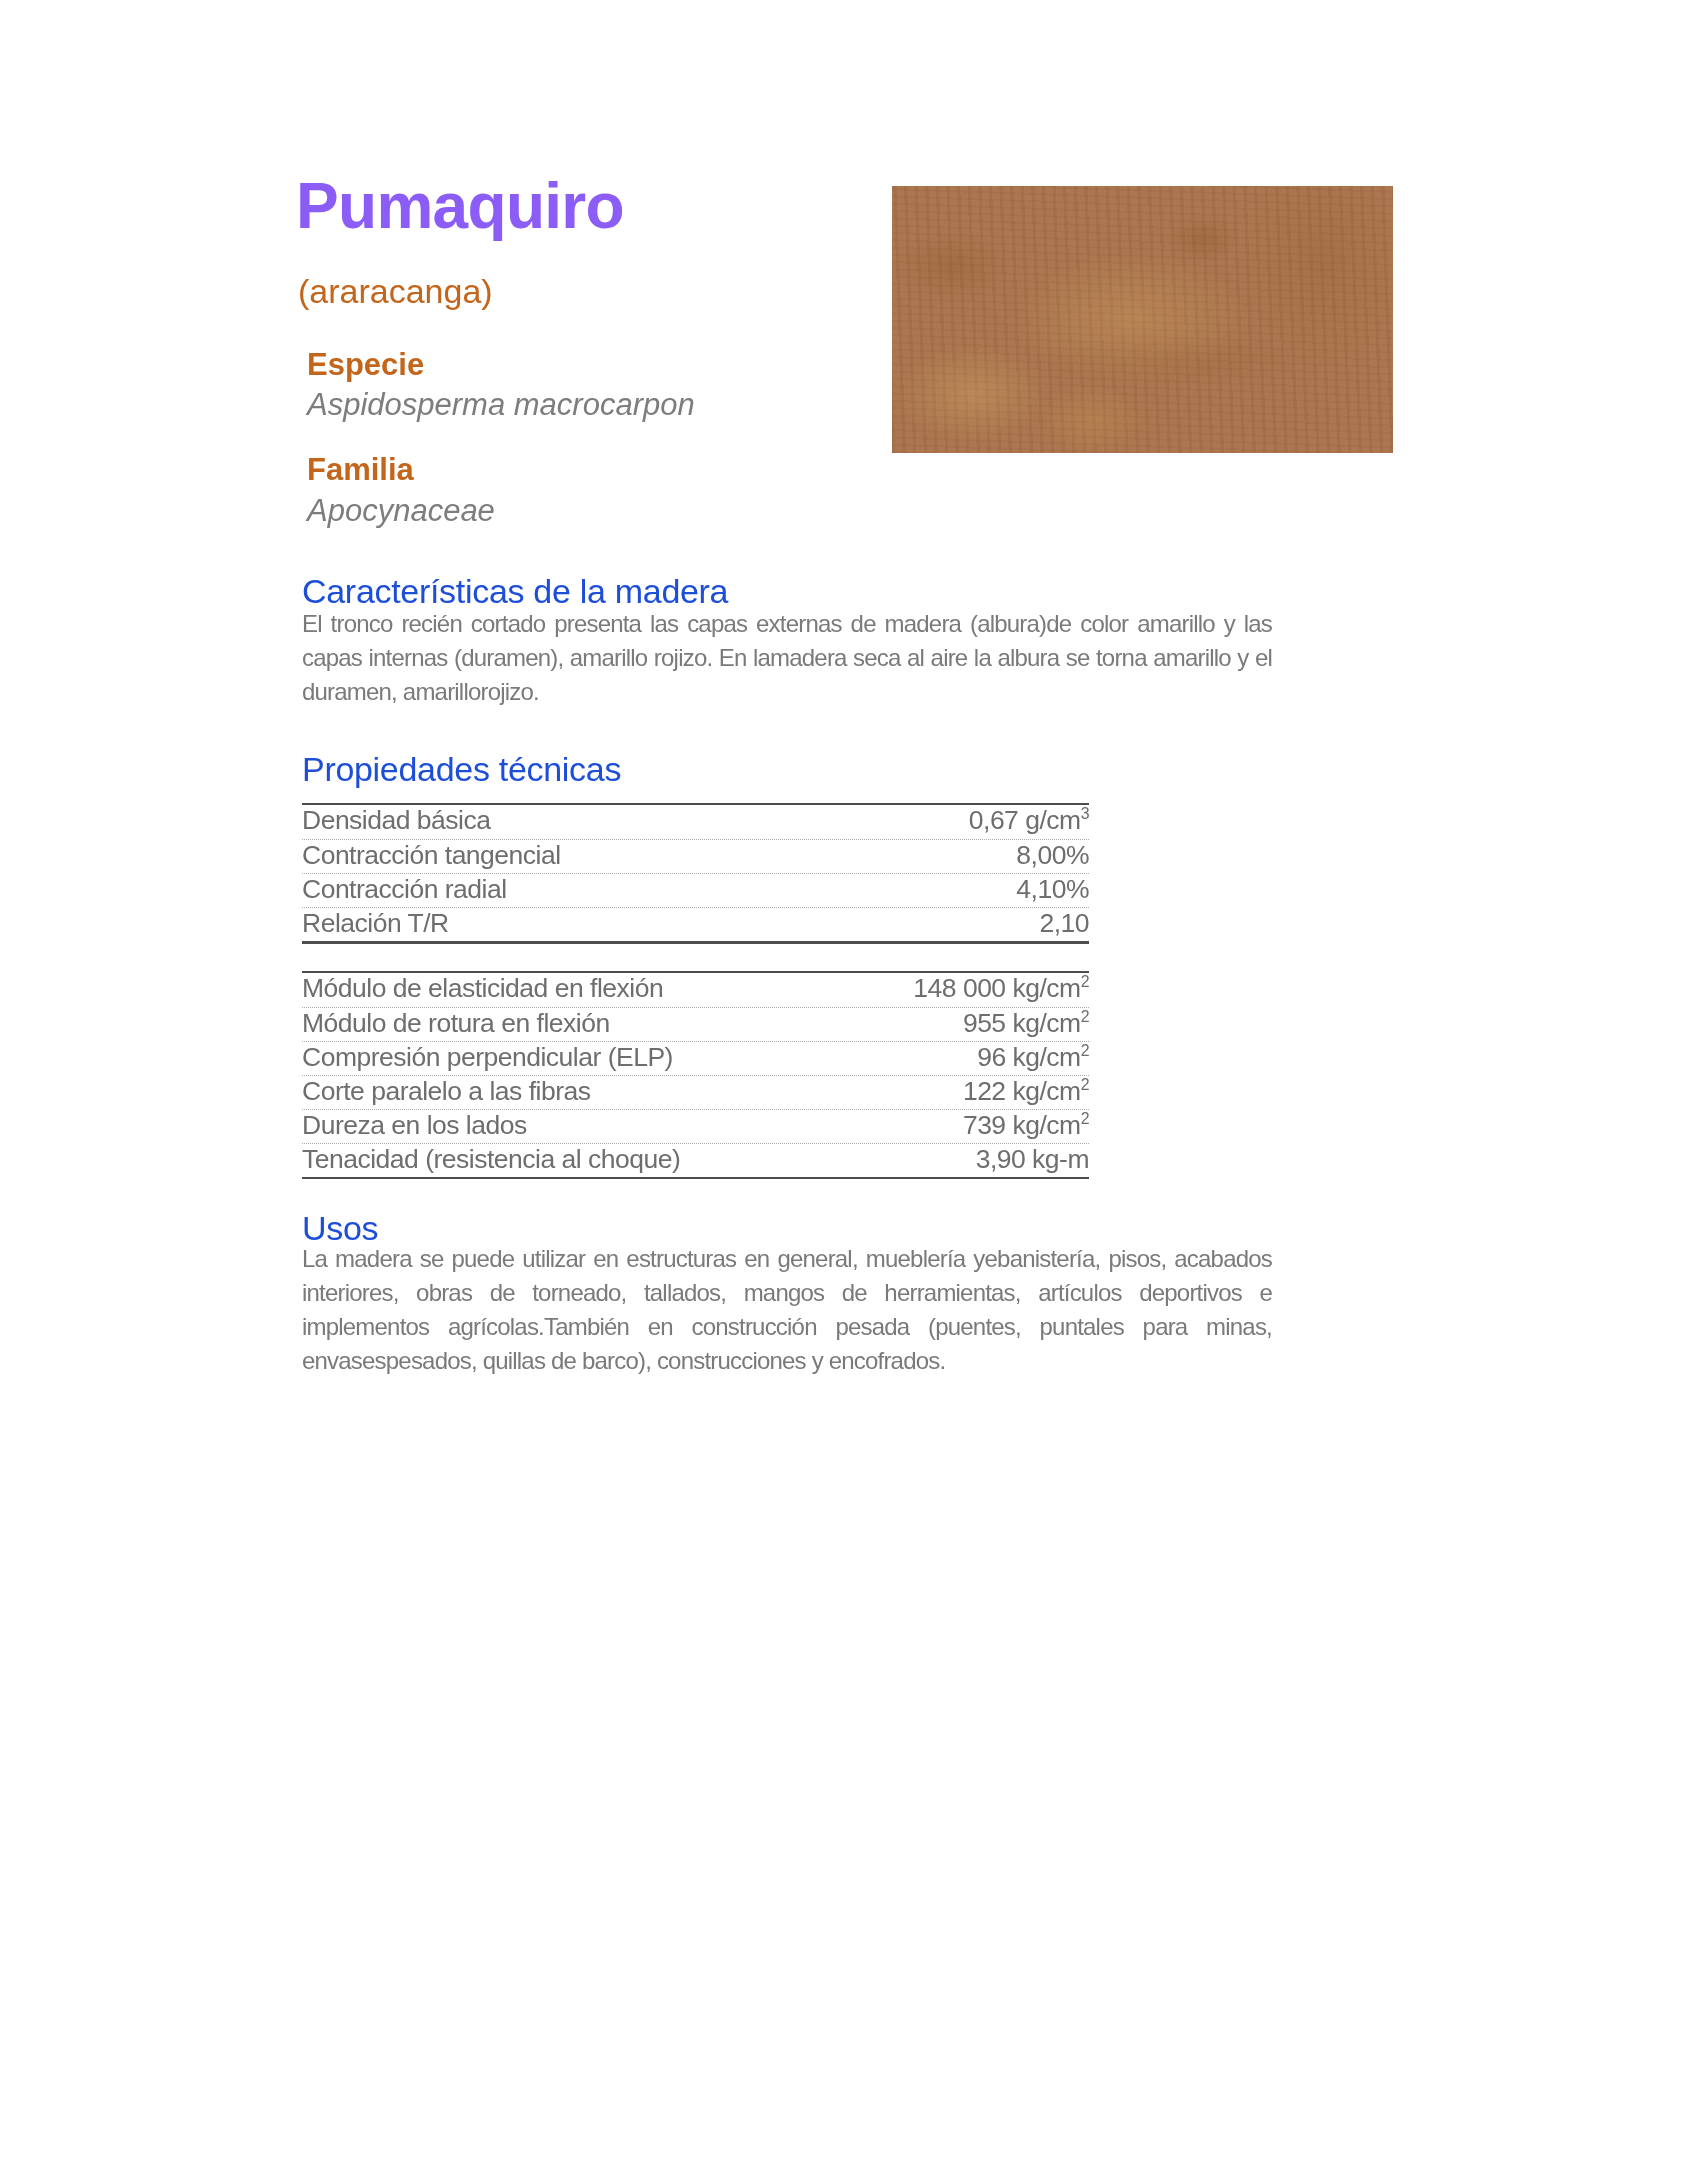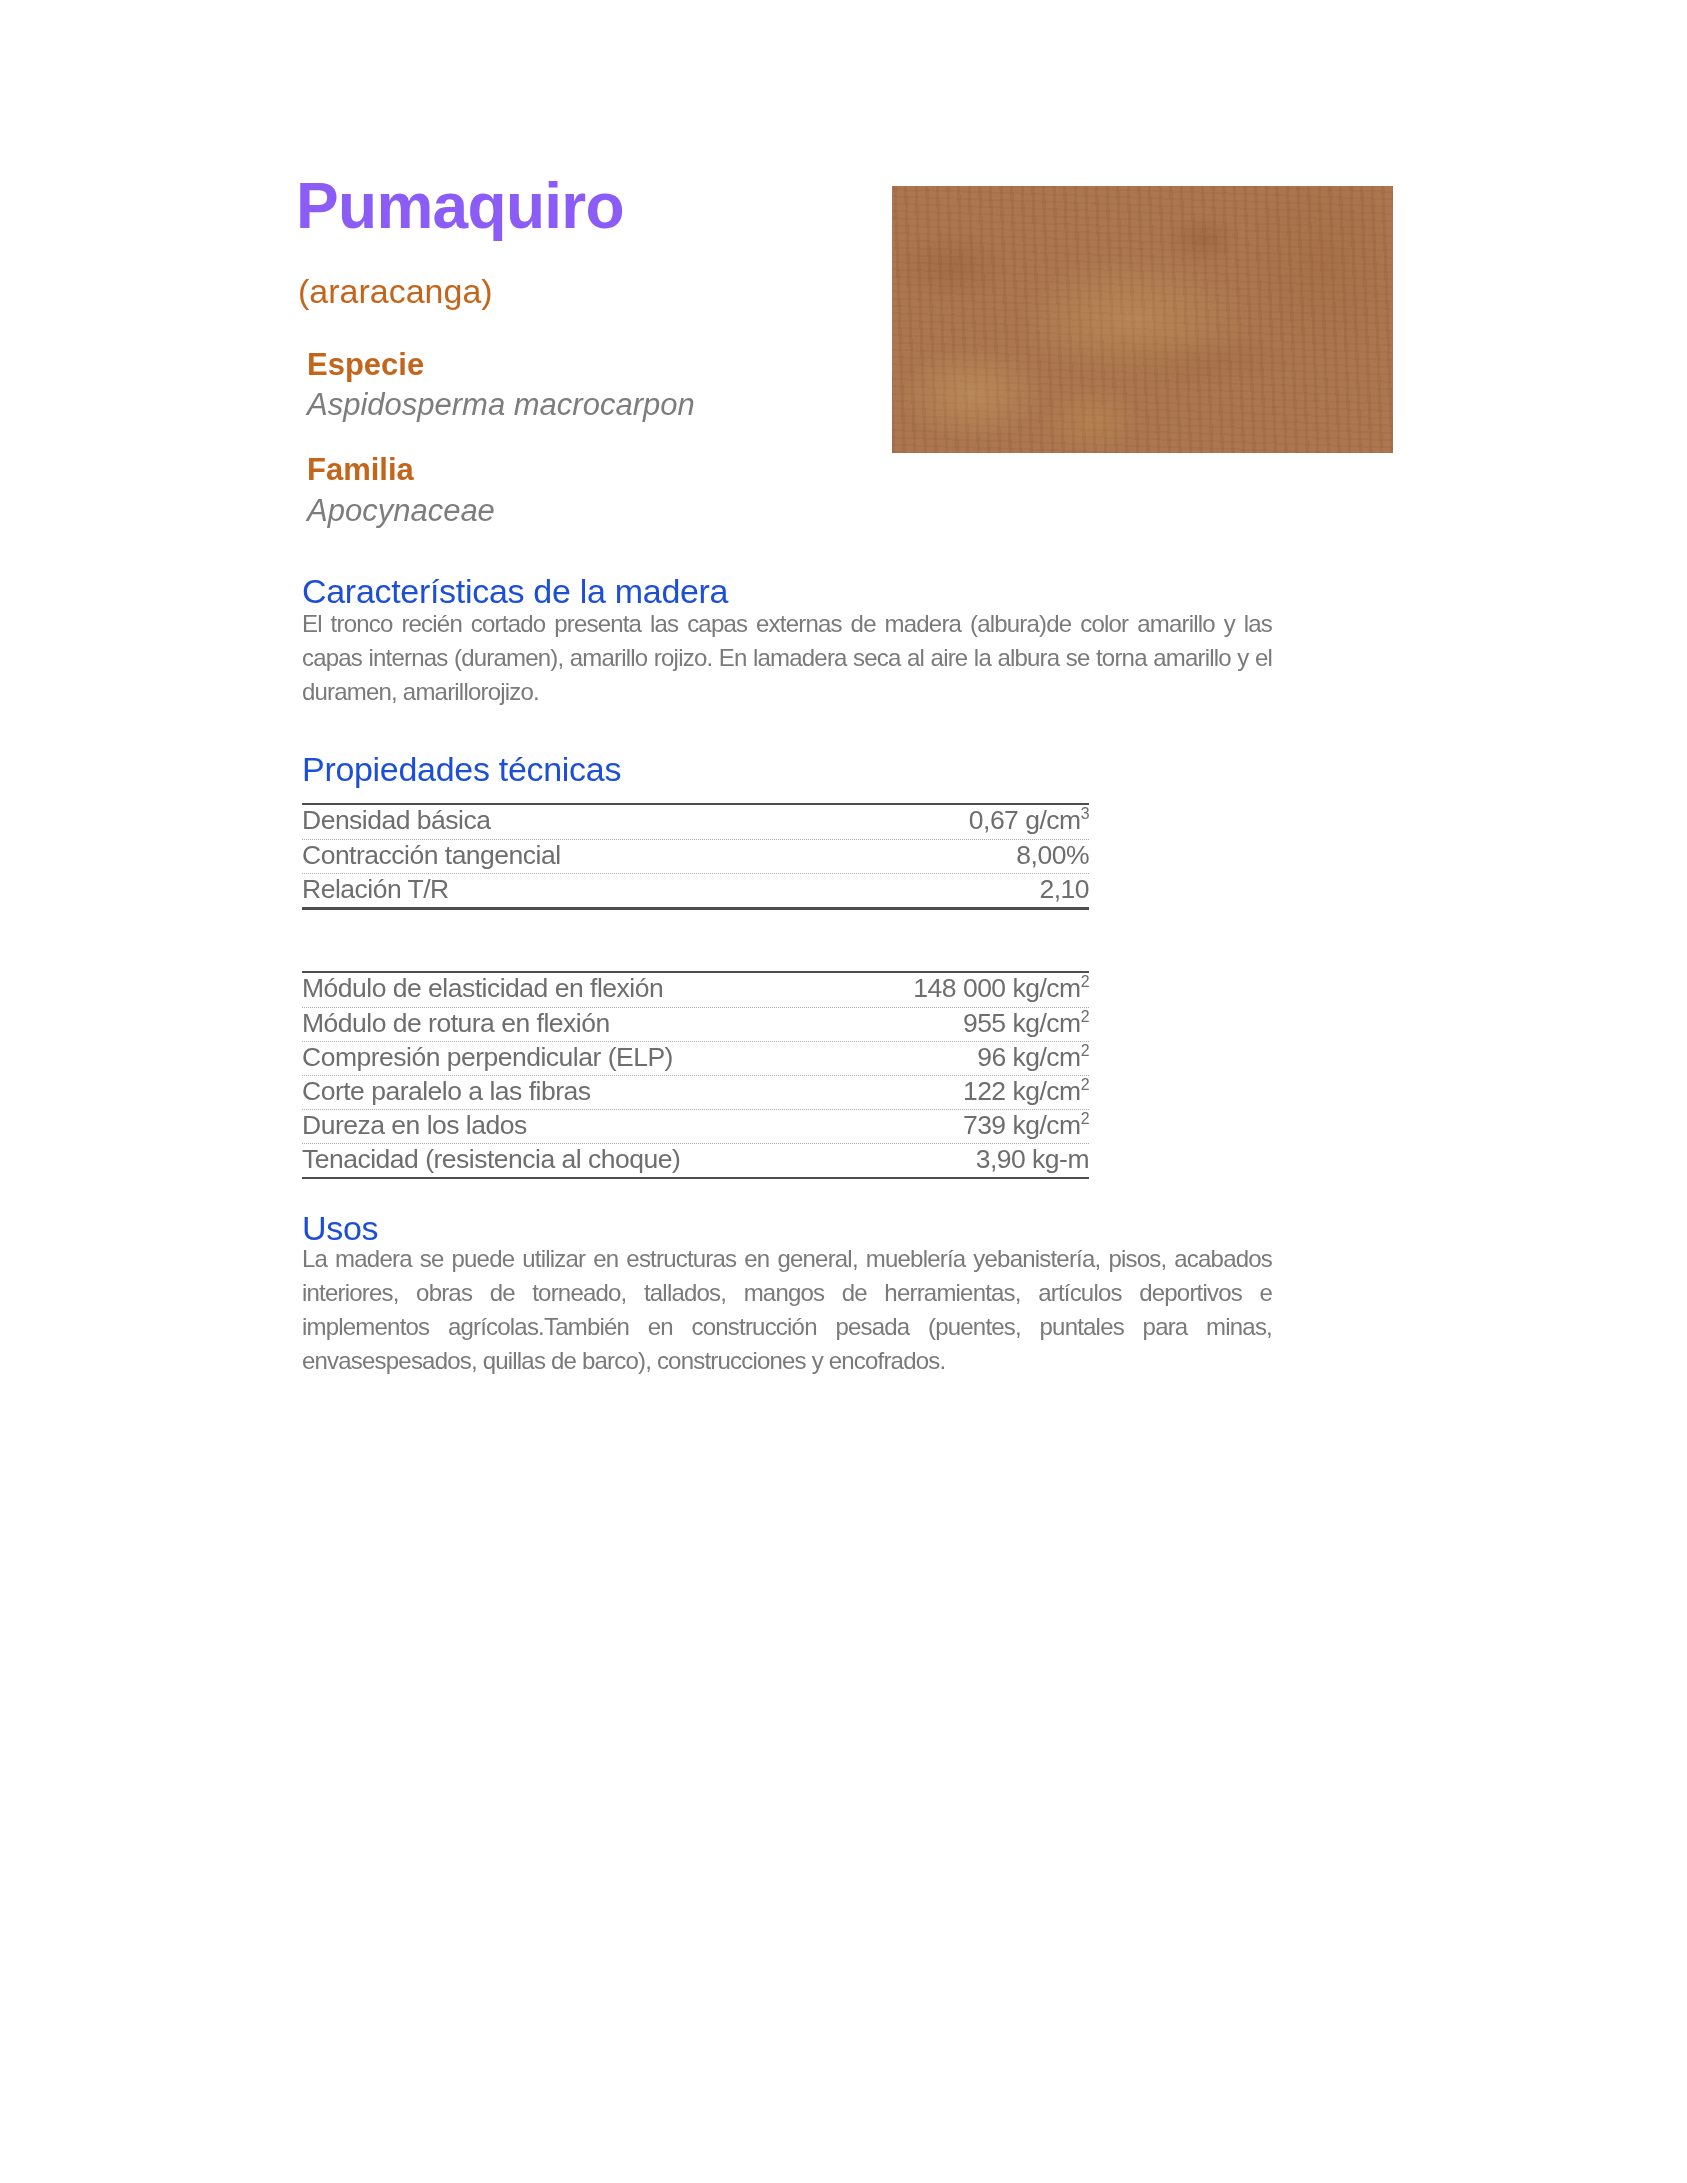--- a/index.html
+++ b/index.html
@@ -103,20 +103,24 @@
   <div class="ptable t1">
     <div class="prow">
       <span class="plabel">Densidad básica</span>
       <span class="pvalue"><span>0,67 g/cm</span><sup>3</sup></span>
     </div>
     <div class="prow">
       <span class="plabel">Contracción tangencial</span>
       <span class="pvalue"><span>8,00%</span><sup></sup></span>
     </div>
     <div class="prow">
+      <span class="plabel">Contracción radial</span>
+      <span class="pvalue"><span>4,10%</span><sup></sup></span>
+    </div>
+    <div class="prow">
       <span class="plabel">Relación T/R</span>
       <span class="pvalue"><span>2,10</span><sup></sup></span>
     </div>
   </div>
 
   <div class="ptable t2">
     <div class="prow">
       <span class="plabel">Módulo de elasticidad en flexión</span>
       <span class="pvalue"><span>148 000 kg/cm</span><sup>2</sup></span>
     </div>

